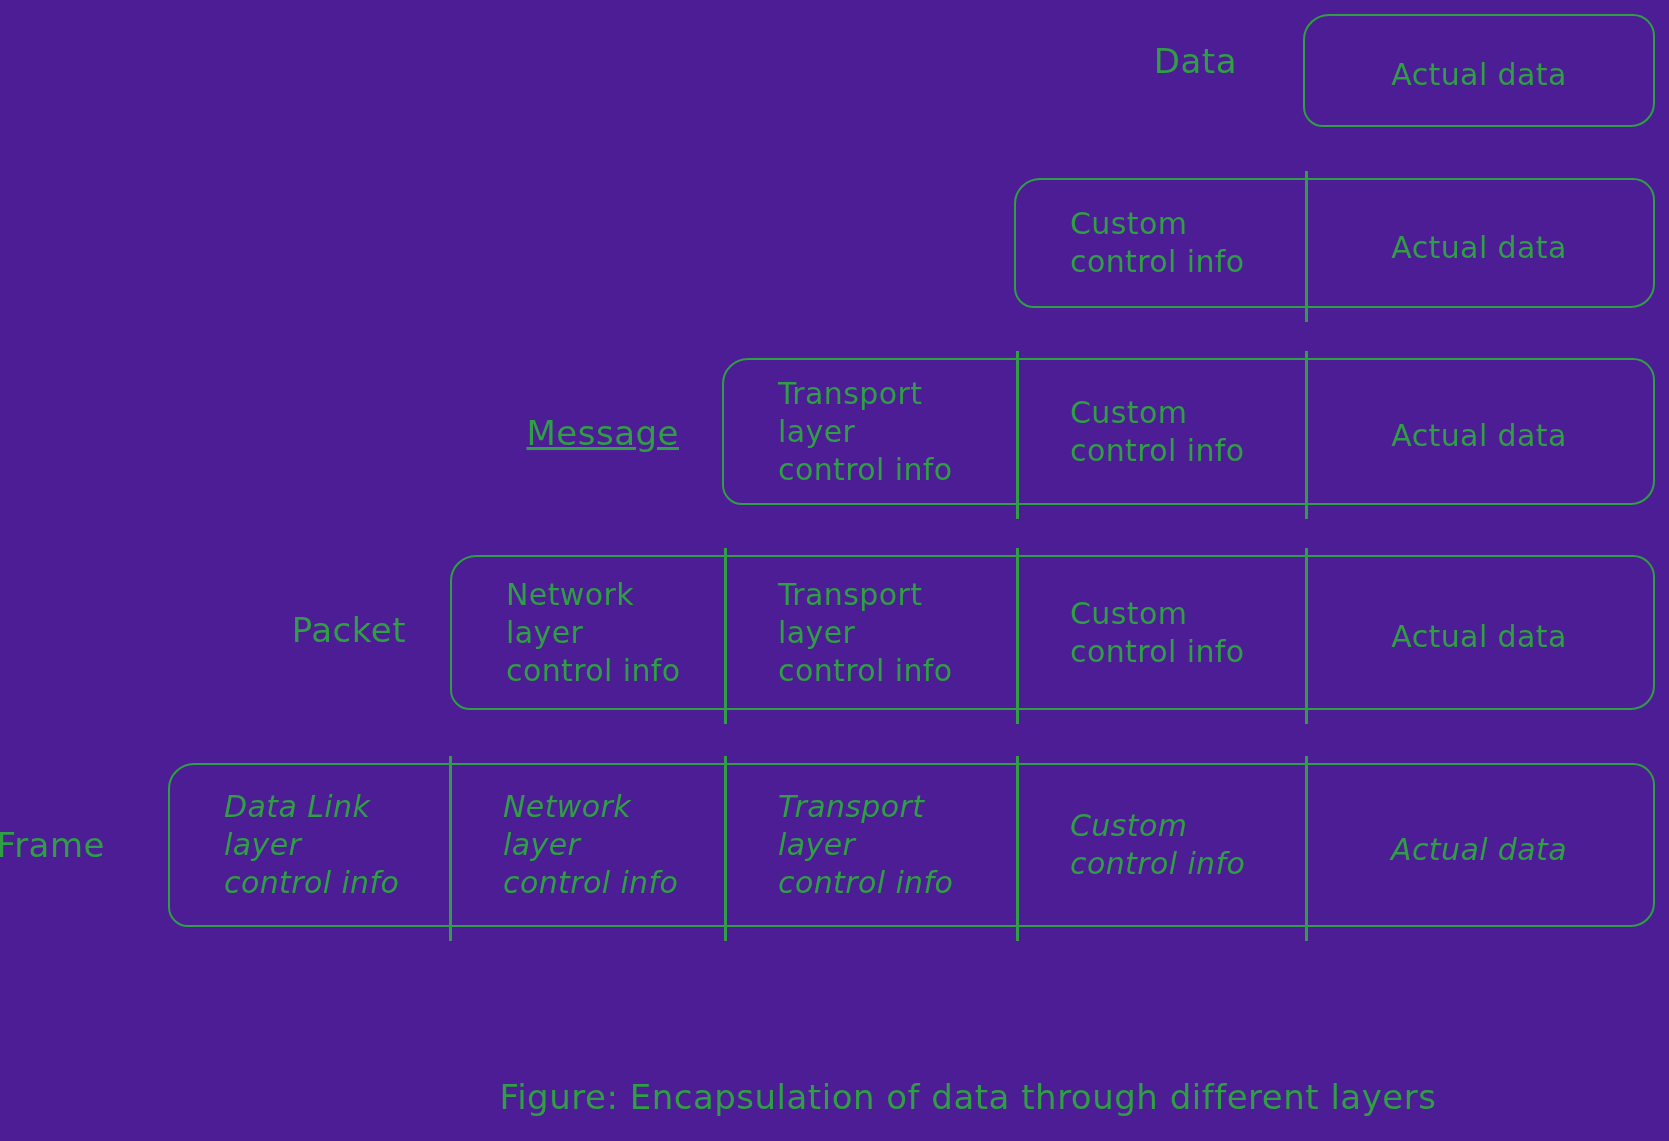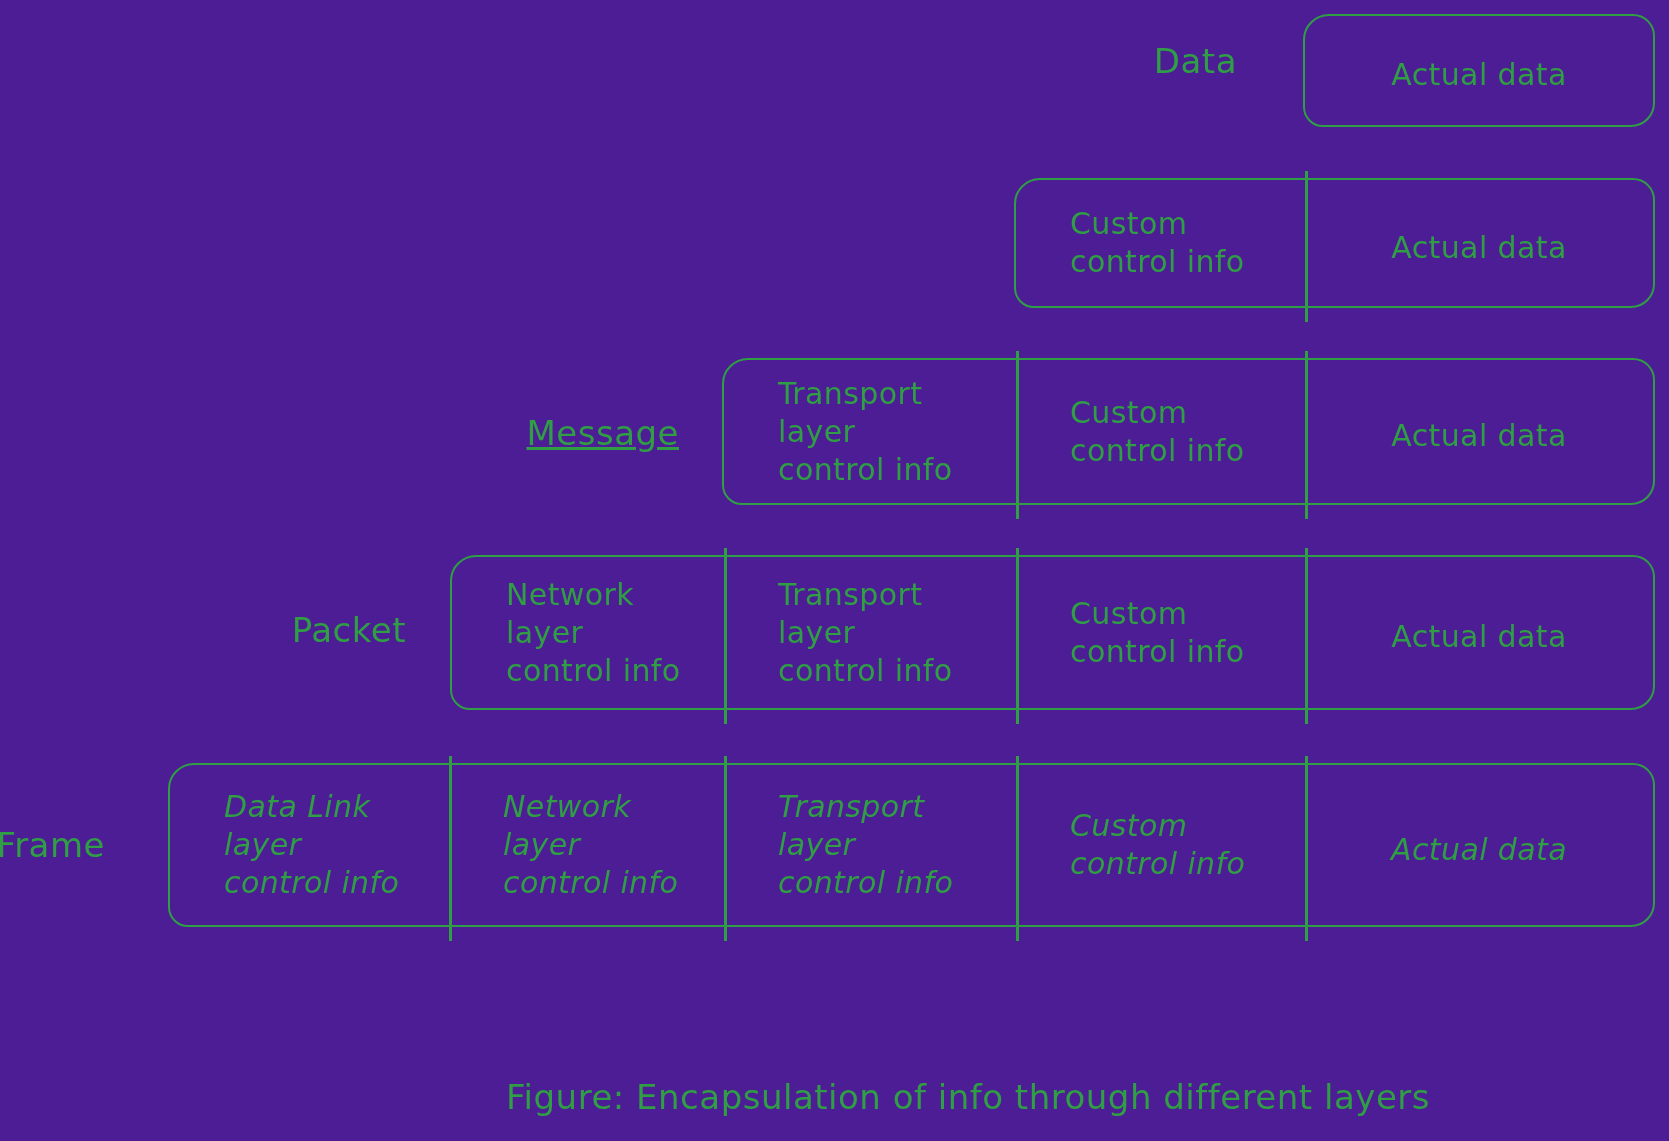--- a/index.html
+++ b/index.html
@@ -159,15 +159,15 @@
 control info</div>
       <div class="cell c3">Transport
 layer
 control info</div>
       <div class="cell c4">Custom
 control info</div>
       <div class="cell actual">Actual data</div>
     </div>
   </div>
 
-  <div class="caption">Figure: Encapsulation of info through different layers</div>
+  <div class="caption">Figure: Encapsulation of data through different layers</div>
 
 </div>
 
 </body></html>

